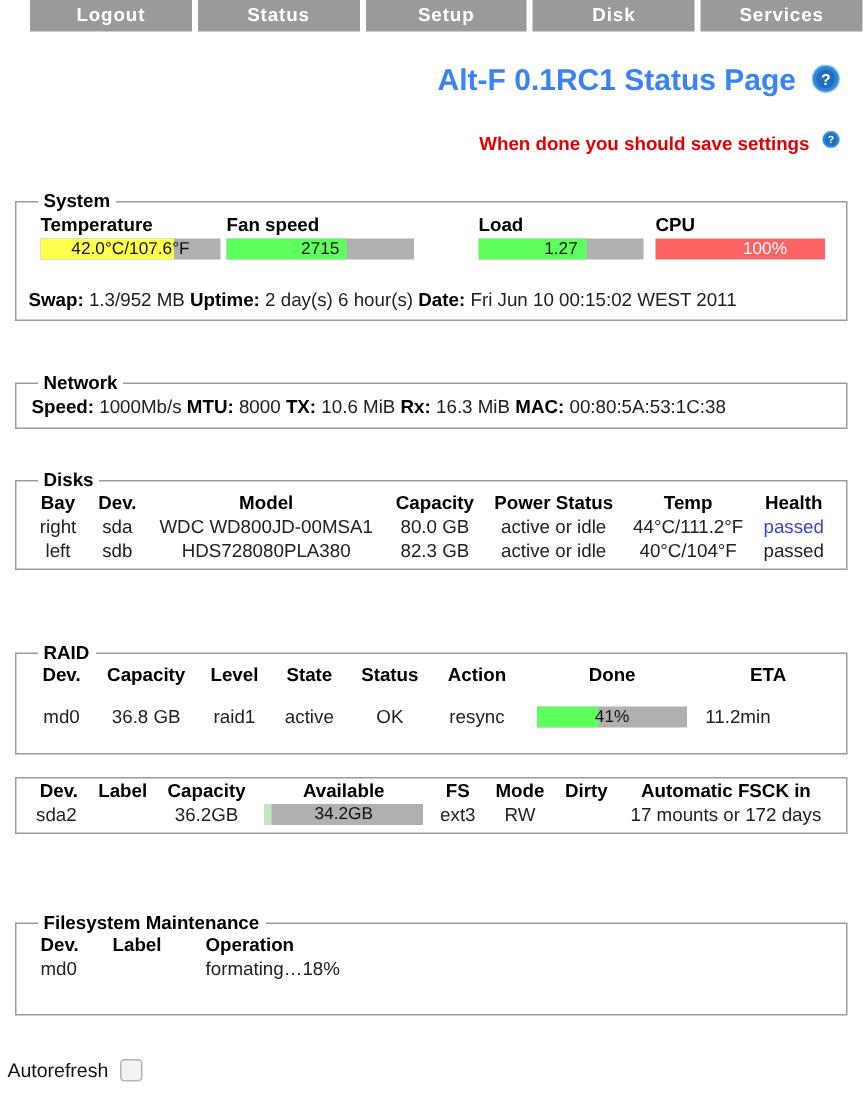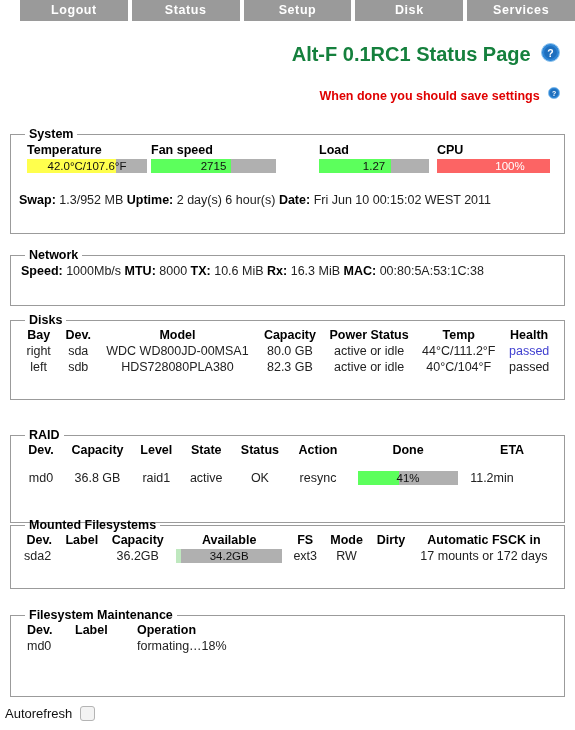--- a/index.html
+++ b/index.html
@@ -48,21 +48,21 @@
   .title-row {
     position: absolute;
     left: 0; top: 43px;
     width: 560px;
     text-align: right;
     white-space: nowrap;
   }
   .page-title {
     font-size: 20px;
     font-weight: bold;
-    color: #15803d;
+    color: #3b82f6;
     vertical-align: middle;
   }
   .helpicon {
     display: inline-block;
     vertical-align: middle;
     margin-left: 7px;
     position: relative;
     top: -1px;
   }
   .warn-row {
@@ -88,21 +88,21 @@
 
   
   fieldset.panel {
     position: absolute;
     left: 10px;
     width: 555px;
     box-sizing: border-box;
     border: 1px solid #9b9b9b;
     border-radius: 0;
     margin: 0;
-    padding: 0 8px 24px 8px;
+    padding: 0 8px 4px 8px;
     background: #fff;
   }
   fieldset.panel > legend {
     font-weight: bold;
     font-size: 12.5px;
     padding: 0 4px;
     margin-left: 6px;
     color: #000;
   }
 
@@ -374,21 +374,20 @@
             <span class="bartext">41%</span>
           </div>
         </td>
         <td class="ta-left" style="padding-left:2px;">11.2min</td>
       </tr>
     </tbody>
   </table>
 </fieldset>
 
 <fieldset class="panel" style="top:518px;">
-  <legend>Mounted Filesystems</legend>
   <table class="grid">
     <thead>
       <tr>
         <th style="width:38px;">Dev.</th>
         <th style="width:40px;">Label</th>
         <th style="width:68px;">Capacity</th>
         <th style="width:100px;">Available</th>
         <th style="width:32px;">FS</th>
         <th style="width:46px;">Mode</th>
         <th style="width:40px;">Dirty</th>

